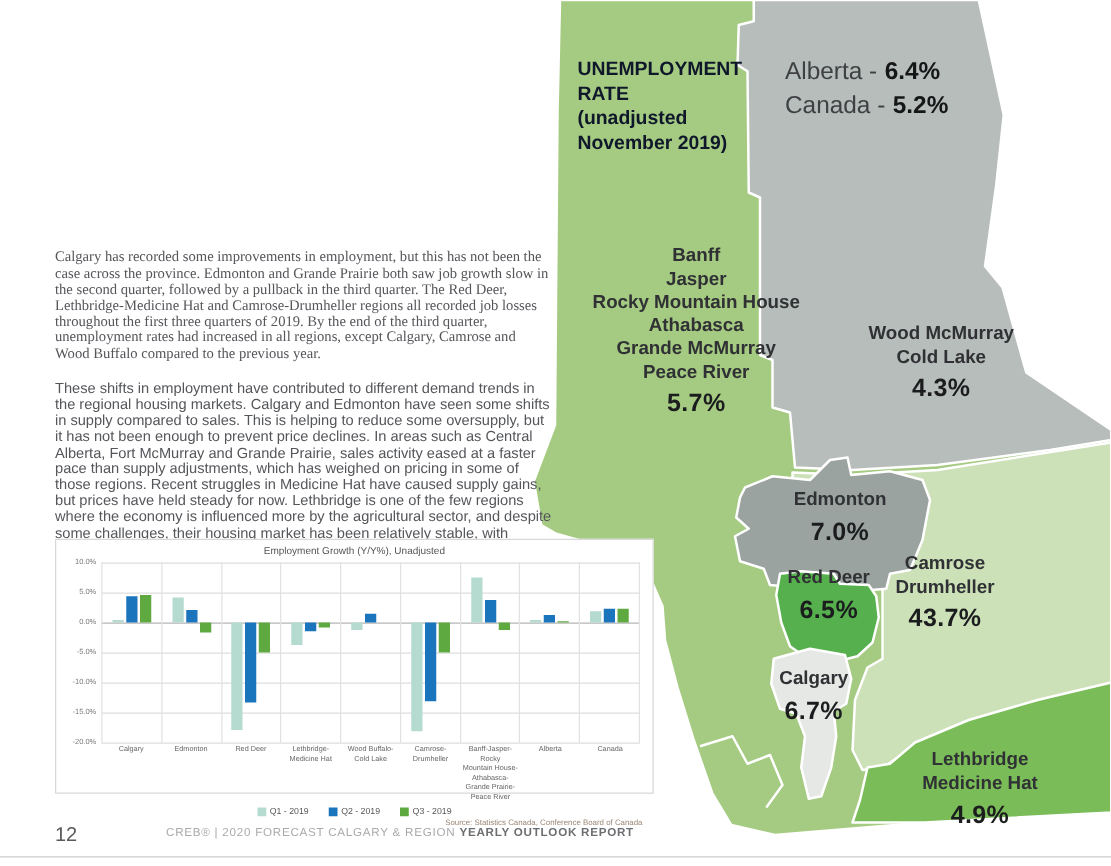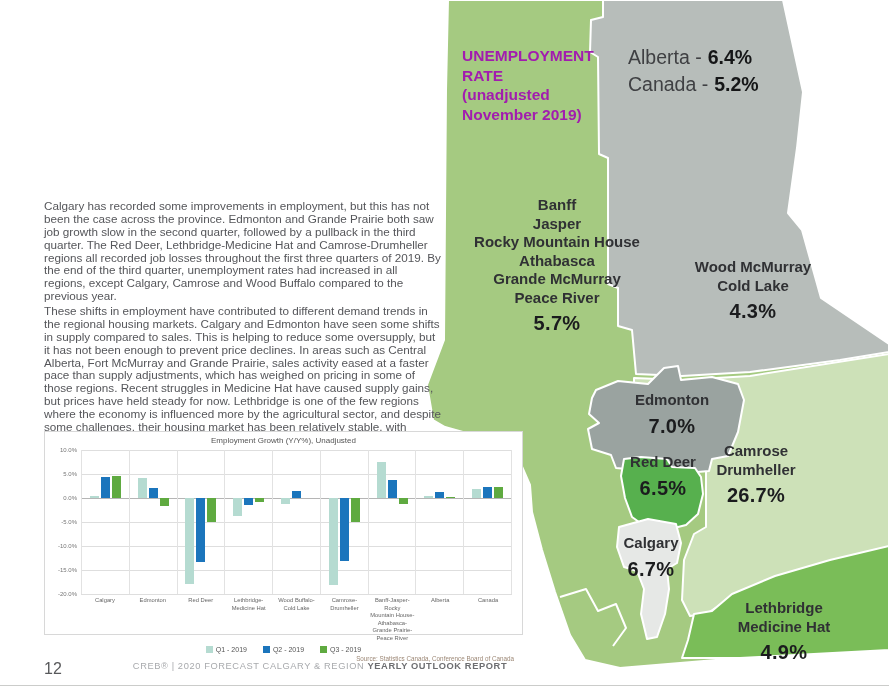--- a/index.html
+++ b/index.html
@@ -6,33 +6,33 @@
   .page{
     position:relative; width:889px; height:693px; overflow:hidden;
     background:#ffffff; font-family:"Liberation Sans", sans-serif;
   }
   
   .map-svg{position:absolute; left:420px; top:0; z-index:1;}
   .map-label{position:absolute; z-index:2; text-align:center; transform:translateX(-50%); color:#303134;}
   .region-name{font-weight:700; font-size:15px; line-height:18.5px; white-space:pre-line;}
   .region-rate{font-weight:800; font-size:20px; margin-top:5px; color:#1b1c1e; letter-spacing:.3px;}
   .unemp-title{
-    position:absolute; left:462px; top:46px; z-index:2; color:#a21caf;
+    position:absolute; left:462px; top:46px; z-index:2; color:#0f172a;
     font-size:15.5px; font-weight:700; line-height:19.5px; white-space:pre-line;
   }
   .map-summary{position:absolute; left:628px; top:44px; z-index:2; font-size:19.5px; line-height:27px; color:#3f4043;}
   .sum-row{white-space:nowrap;}
   .sum-value{font-weight:800; color:#151617; margin-left:6px;}
   
   .title-block{position:absolute; left:44px; top:70px; z-index:3; color:#1d1d1f;}
   .title-bold{font-size:34px; font-weight:800; line-height:37px; letter-spacing:.3px;}
   .title-light{font-size:33px; font-weight:400; line-height:37px; letter-spacing:.8px; color:#2b2b2d;}
   .body-par{position:absolute; left:44px; width:397px; z-index:3;
     font-size:11.7px; line-height:12.95px; color:#55565a;}
-  .par-1{top:188px;} .par-2{top:293px;}
+  .par-1{top:188px;font-family:Liberation Serif, serif;} .par-2{top:293px;}
   
   .chart-box{
     position:absolute; left:44px; top:431px; width:479px; height:204px; z-index:3;
     background:#ffffff; border:1px solid #d8d8d8; box-sizing:border-box; padding:4px 6px 0 6px;
   }
   .chart-title{text-align:center; font-size:8px; color:#555; line-height:10px;}
   .chart-body{position:relative; height:144px; margin:4px 4px 0 30px;}
   .gridline{position:absolute; left:0; right:0; height:1px; background:#dedede;}
   .gridline.zero{background:#b5b5b5;}
   .ytick{position:absolute; left:-30px; width:26px; text-align:right; font-size:6px; color:#777;}
@@ -115,21 +115,21 @@
     <div class="region-name">Edmonton</div>
     <div class="region-rate">7.0%</div>
   </div>
   <div class="map-label" style="left:663px; top:453px;">
     <div class="region-name">Red Deer</div>
     <div class="region-rate">6.5%</div>
   </div>
   <div class="map-label" style="left:756px; top:442px;">
     <div class="region-name">Camrose
 Drumheller</div>
-    <div class="region-rate">26.7%</div>
+    <div class="region-rate">43.7%</div>
   </div>
   <div class="map-label" style="left:651px; top:534px;">
     <div class="region-name">Calgary</div>
     <div class="region-rate">6.7%</div>
   </div>
   <div class="map-label" style="left:784px; top:599px;">
     <div class="region-name">Lethbridge
 Medicine Hat</div>
     <div class="region-rate">4.9%</div>
   </div>

